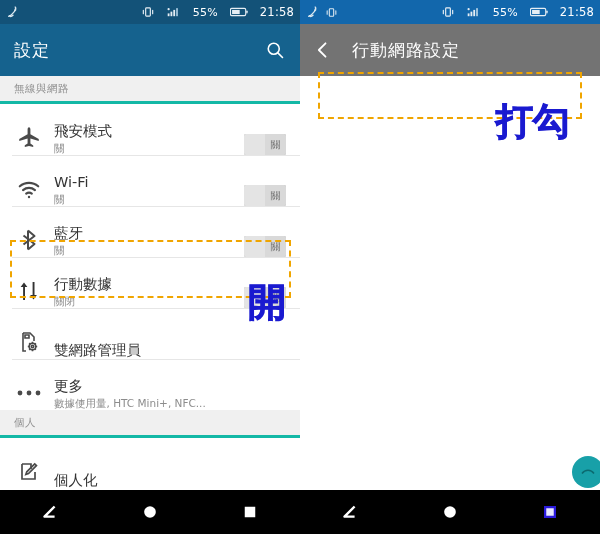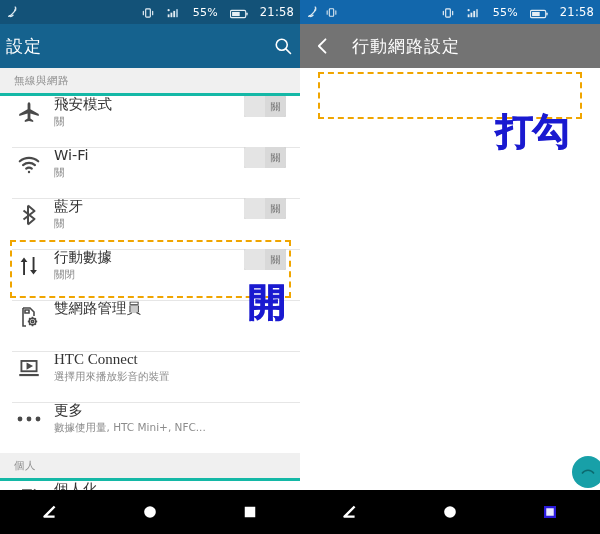--- a/index.html
+++ b/index.html
@@ -3,36 +3,36 @@
 <meta charset="utf-8">
 <style>
   html,body{margin:0;padding:0;background:#fff;}
   body{width:600px;height:534px;font-family:"DejaVu Sans","Liberation Sans",sans-serif;overflow:hidden;}
   .screens{position:relative;width:600px;height:534px;display:flex;}
   .phone{position:relative;width:300px;height:534px;background:#fff;overflow:hidden;}
 
   
   .statusbar{height:24px;display:flex;align-items:center;padding:0 6px;box-sizing:border-box;color:#fff;font-size:11px;}
   .sb-left{display:flex;align-items:center;gap:6px;}
-  .sb-right{margin-left:auto;display:flex;align-items:flex-end;gap:12px;font-size:11px;letter-spacing:.2px;}
+  .sb-right{margin-left:auto;display:flex;align-items:center;gap:12px;font-size:11px;letter-spacing:.2px;}
   .sb-icon{display:inline-block;line-height:0;}
   .pct{font-size:11px;}
   .clock{font-size:11.5px;}
 
   
-  .appbar{height:44px;display:flex;align-items:center;padding:0 6px;box-sizing:border-box;color:#fff;}
+  .appbar{height:52px;display:flex;align-items:center;padding:0 14px;box-sizing:border-box;color:#fff;}
   .appbar .title{font-size:17px;letter-spacing:1px;font-weight:400;}
   .appbar .spacer{flex:1;}
   .back-chevron{width:22px;height:22px;margin-right:10px;display:flex;align-items:center;justify-content:center;}
   .search-ico{width:22px;height:22px;display:flex;align-items:center;justify-content:center;}
 
   
   .list{background:#fff;}
   .section-head{background:#f0f0f0;color:#8e8e8e;font-size:10.5px;padding:6px 14px 5px 14px;letter-spacing:.5px;border-bottom:3px solid #14b8a6;}
-  .row{display:flex;align-items:flex-start;min-height:51px;padding:0 10px 0 12px;box-sizing:border-box;position:relative;background:#fff;}
+  .row{display:flex;align-items:flex-end;min-height:51px;padding:0 10px 0 12px;box-sizing:border-box;position:relative;background:#fff;}
   .row + .row::before{content:"";position:absolute;left:12px;right:0;top:0;height:1px;background:#e6e6e6;}
   .row .ic{width:34px;min-width:34px;height:34px;display:flex;align-items:center;justify-content:center;color:#4a4a4a;}
   .row .txt{flex:1;padding-left:8px;}
   .row .t1{font-size:14.5px;color:#333;line-height:17px;}
   .row .t2{font-size:10.5px;color:#8c8c8c;line-height:14px;margin-top:1px;}
 
   
   .toggle{width:42px;height:21px;border-radius:2px;background:#cfcfcf;display:flex;align-items:center;justify-content:flex-end;
           box-shadow:inset 0 0 0 1px #bdbdbd;margin-right:4px;position:relative;overflow:hidden;}
   .toggle .knob{width:21px;height:21px;background:#d9d9d9;border-left:1px solid #bbb;display:flex;align-items:center;justify-content:center;
@@ -199,33 +199,20 @@
             <circle cx="15.5" cy="16.5" r="3.3"></circle>
               <circle cx="15.5" cy="16.5" r="1.2"></circle>
             <path d="M15.5 11.8v1.3M15.5 19.9v1.3M20.2 16.5h-1.3M12.1 16.5h-1.3M18.8 13.2l-.9.9M13.1 19l-.9.9M18.8 19.8l-.9-.9M13.1 14l-.9-.9"></path>
           </svg>
         </div>
         <div class="txt">
           <div class="t1">雙網路管理員</div>
         </div>
       </div>
 
-      <div class="row">
-        <div class="ic">
-          <svg width="26" height="26" viewBox="0 0 24 24" fill="none" stroke="#4a4a4a" stroke-width="1.7">
-            <rect x="5" y="5.5" width="14" height="9.5"></rect>
-            <path d="M10.6 8.3 14 10.2l-3.4 1.9z" fill="#4a4a4a"></path>
-            <path d="M3 18.5h18" stroke-width="2"></path>
-          </svg>
-        </div>
-        <div class="txt">
-          <div class="t1" style="font-family:'Liberation Serif',serif;font-size:15px;">HTC Connect</div>
-          <div class="t2">選擇用來播放影音的裝置</div>
-        </div>
-      </div>
 
       <div class="row">
         <div class="ic">
           <svg width="26" height="10" viewBox="0 0 26 10">
               <circle cx="4" cy="5" r="2.4" fill="#4a4a4a"></circle>
               <circle cx="13" cy="5" r="2.4" fill="#4a4a4a"></circle>
               <circle cx="22" cy="5" r="2.4" fill="#4a4a4a"></circle>
             </svg>
         </div>
         <div class="txt">
@@ -320,21 +307,21 @@
       <div class="back-chevron">
         <svg width="20" height="20" viewBox="0 0 24 24">
             <path d="M15 4 7 12l8 8" fill="none" stroke="#fff" stroke-width="2.2" stroke-linecap="round" stroke-linejoin="round"></path>
           </svg>
       </div>
       <div class="title">行動網路設定</div>
     </div>
 
 
     <div class="dash" style="left:18px;top:72px;width:264px;height:47px;"></div>
-    <div class="anno" style="left:196px;top:113px;font-size:37px;line-height:37px;">打勾</div>
+    <div class="anno" style="left:196px;top:103px;font-size:37px;line-height:37px;">打勾</div>
 
     <div class="fab">
       <svg width="18" height="18" viewBox="0 0 24 24">
           <path d="M4 14c4-6 12-6 16 0" fill="none" stroke="#0b6a70" stroke-width="2"></path>
         </svg>
     </div>
 
     <div class="navbar">
       <div class="navbtn">
         <svg width="22" height="22" viewBox="0 0 24 24">

